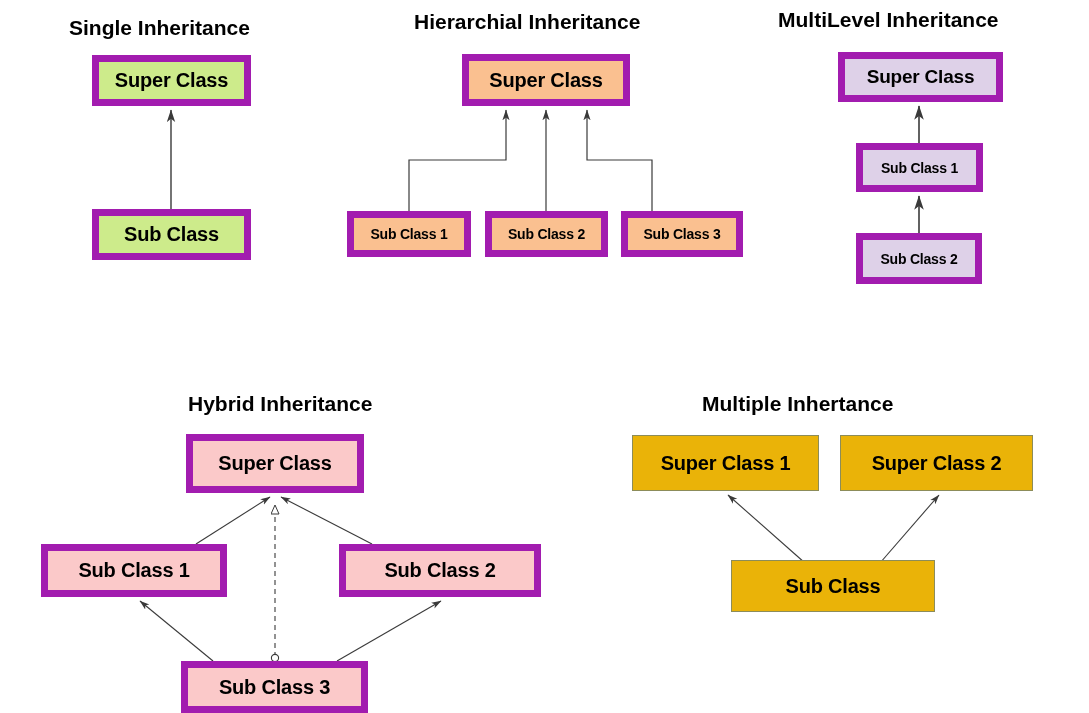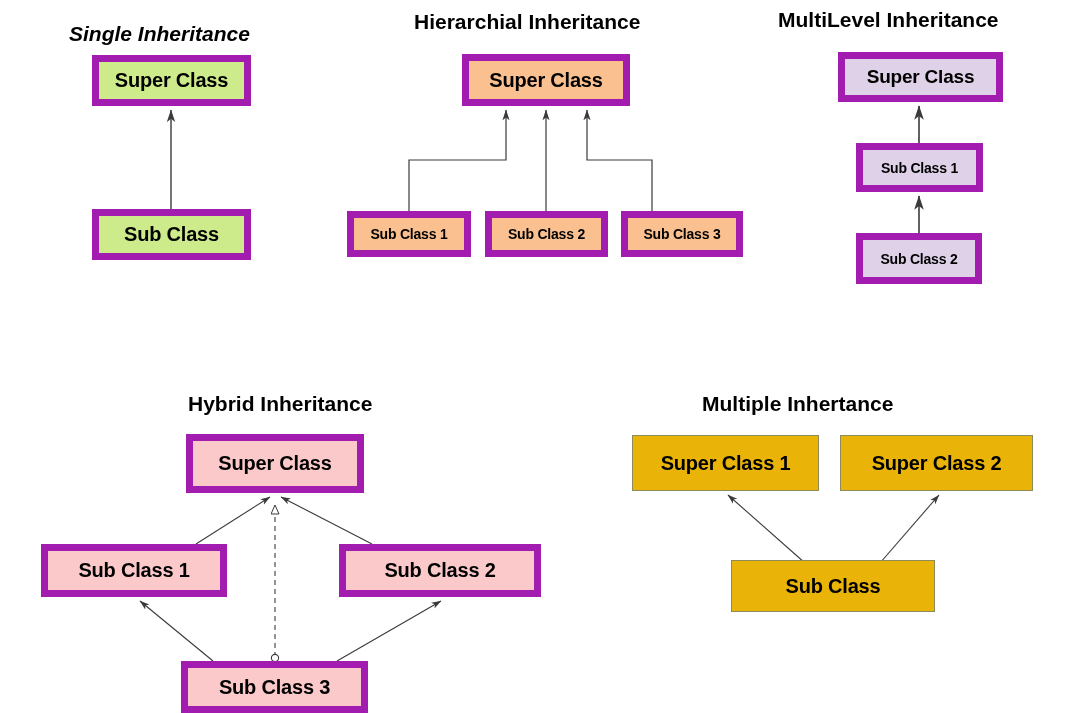--- a/index.html
+++ b/index.html
@@ -42,21 +42,21 @@
   .title {
     position: absolute;
     color: #000000;
     font-weight: bold;
     font-size: 21px;
     white-space: nowrap;
     z-index: 2;
   }
   
   .g-single .node { background: #cdeb8b; }
-  .s-title   { left: 69px;  top: 22px; font-style: italic; }
+  .s-title   { left: 69px;  top: 16px; }
   .s-super   { left: 92px;  top: 55px;  width: 159px; height: 51px; font-size: 20px; }
   .s-sub     { left: 92px;  top: 209px; width: 159px; height: 51px; font-size: 20px; }
 
   
   .g-hier .node { background: #fac090; }
   .h-title   { left: 414px; top: 10px; }
   .h-super   { left: 462px; top: 54px;  width: 168px; height: 52px; font-size: 20px; }
   .h-sub1    { left: 347px; top: 211px; width: 124px; height: 46px; font-size: 14px; }
   .h-sub2    { left: 485px; top: 211px; width: 123px; height: 46px; font-size: 14px; }
   .h-sub3    { left: 621px; top: 211px; width: 122px; height: 46px; font-size: 14px; }

